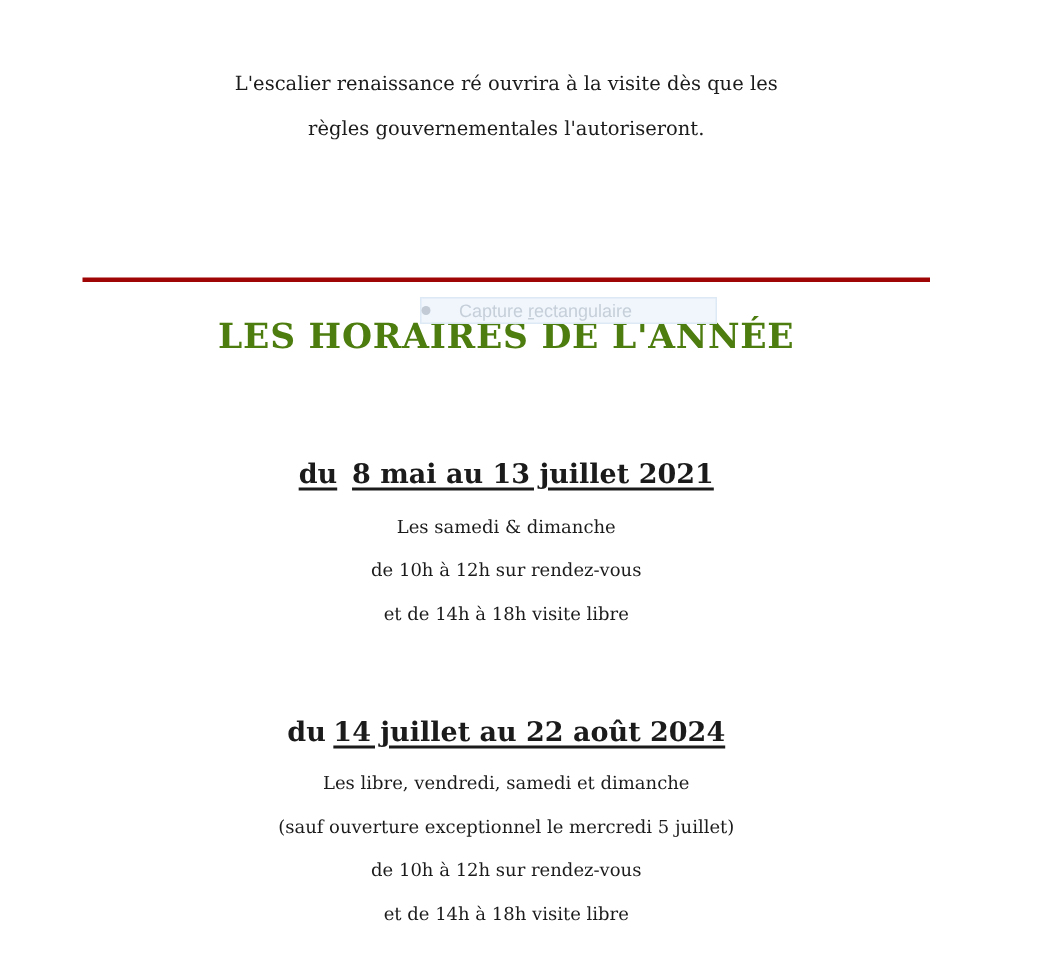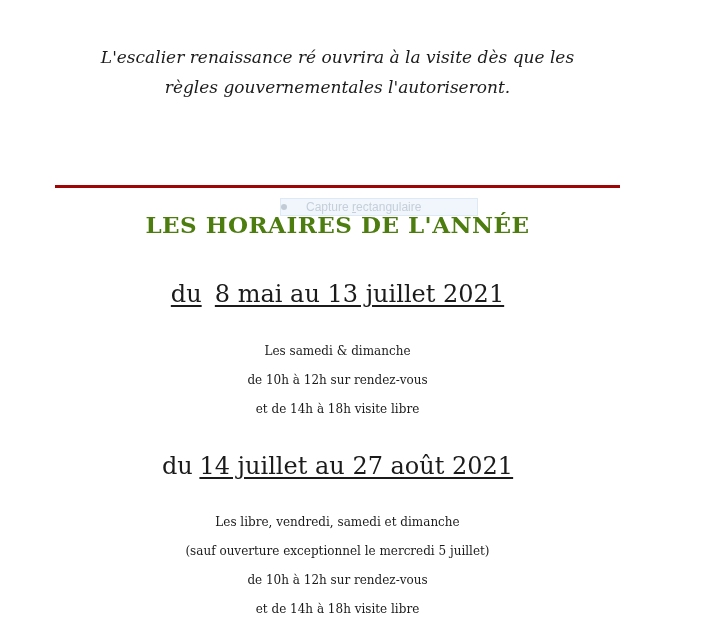--- a/index.html
+++ b/index.html
@@ -22,21 +22,21 @@
   .line {
     position: absolute;
     left: 0;
     width: 565px;
     text-align: center;
     font-size: 12px;
     line-height: 20px;
     color: #1b1b1b;
     white-space: nowrap;
   }
-  .intro { font-style: italic; font-size: 17px; }
+  .intro { font-size: 13px; }
   .l-intro1 { top: 47px; }
   .l-intro2 { top: 77px; }
 
   .divider {
     position: absolute;
     left: 0;
     top: 185px;
     width: 565px;
     height: 3px;
     background: #a00505;
@@ -46,23 +46,24 @@
     top: 211px;
     margin: 0;
     font-size: 23px;
     line-height: 28px;
     font-weight: bold;
     color: #4d7c0f;
     letter-spacing: 0.5px;
   }
 
   .date {
-    font-size: 24px;
+    font-size: 18px;
     line-height: 22px;
-    font-weight: normal;
+    font-weight: bold;
+    margin-top: 23px;
   }
   .date .u {
     text-decoration: underline;
     text-decoration-thickness: 1.5px;
     text-underline-offset: 3px;
   }
   .gap-wide { margin-right: 0.55em; }
   .gap { margin-right: 0.28em; }
 
   .l-date1 { top: 283px; }
@@ -116,21 +117,21 @@
     <div class="divider"></div>
 
     <h1 class="line title">LES HORAIRES DE L'ANNÉE</h1>
 
     <div class="line date l-date1"><span class="u gap-wide">du</span><span class="u">8 mai au 13 juillet 2021</span></div>
 
     <div class="line l-p1a">Les samedi &amp; dimanche</div>
     <div class="line l-p1b">de 10h à 12h sur rendez-vous</div>
     <div class="line l-p1c">et de 14h à 18h visite libre</div>
 
-    <div class="line date l-date2"><span class="gap">du</span><span class="u">14 juillet au 27 août 2021</span></div>
+    <div class="line date l-date2"><span class="gap">du</span><span class="u">14 juillet au 22 août 2024</span></div>
 
     <div class="line l-p2a">Les libre, vendredi, samedi et dimanche</div>
     <div class="line l-p2b">(sauf ouverture exceptionnel le mercredi 5 juillet)</div>
     <div class="line l-p2c">de 10h à 12h sur rendez-vous</div>
     <div class="line l-p2d">et de 14h à 18h visite libre</div>
 
   </div>
 
   <div class="tooltip">
     <span class="dot"></span>

